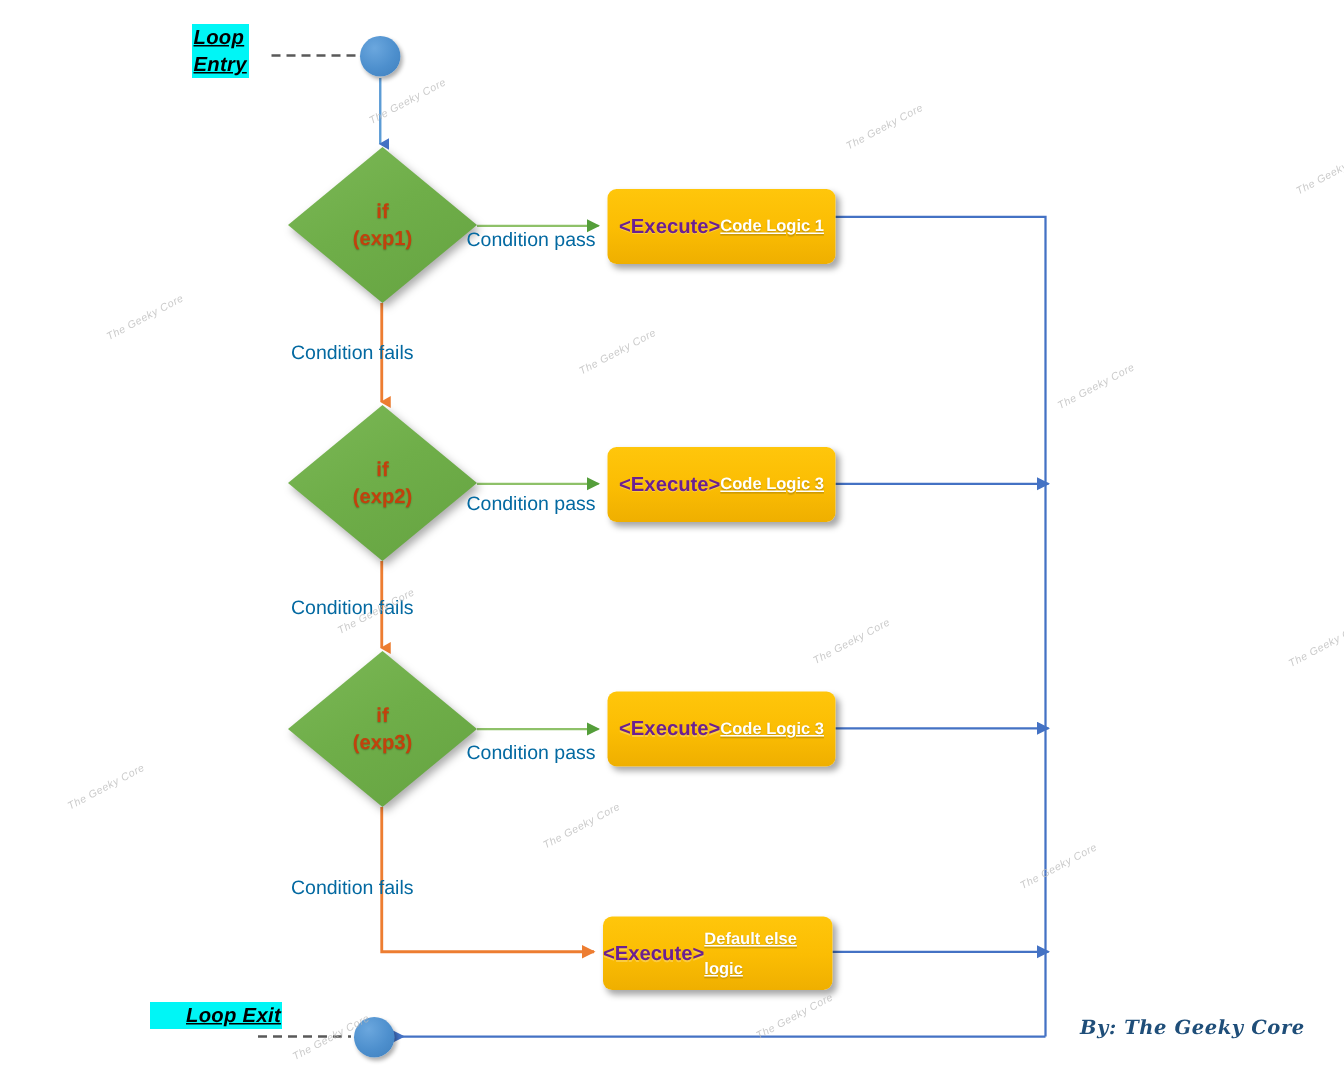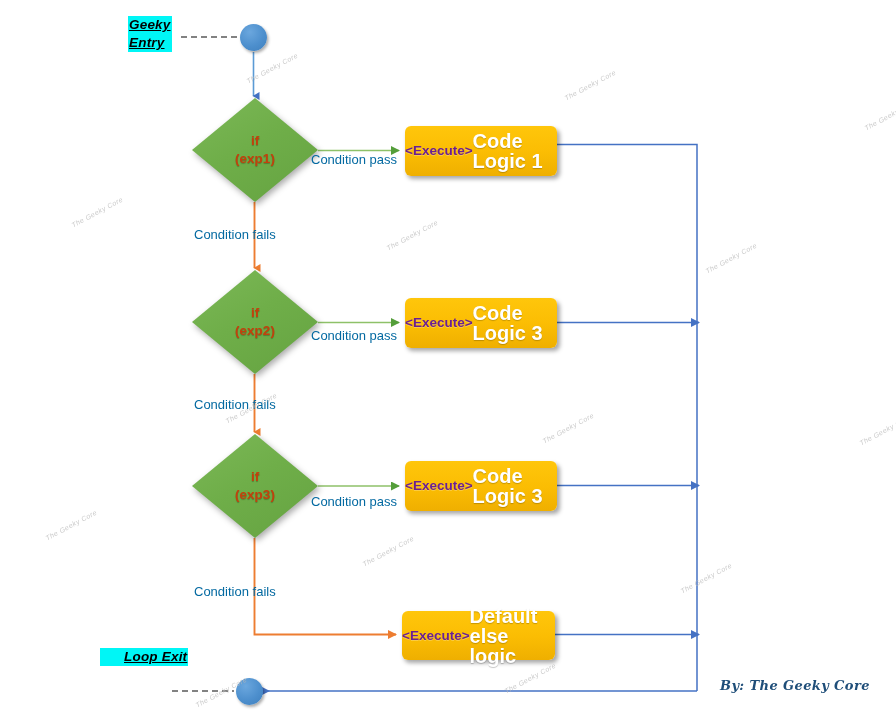--- a/index.html
+++ b/index.html
@@ -33,21 +33,21 @@
     font-style: italic;
     font-weight: bold;
     font-size: 13.5px;
     line-height: 18px;
     text-decoration: underline;
     letter-spacing: 0.2px;
     white-space: pre-line;
     padding: 0 1px;
   }
   #loop-entry-label { left: 128px; top: 16px; }
-  #loop-exit-label  { left: 100px; top: 648px; padding-left: 24px; }
+  #loop-exit-label  { left: 100px; top: 668px; padding-left: 24px; }
 
   
   .node-dot {
     position: absolute;
     width: 27px;
     height: 27px;
     border-radius: 50%;
     background: radial-gradient(circle at 36% 30%, #6ba7de 0%, #4d8fcd 55%, #3f7fbd 100%);
     box-shadow: 1.5px 2px 3px rgba(0,0,0,0.33);
   }
@@ -98,23 +98,24 @@
   .exec-box .exec-kind {
     color: #6b2091;
     font-weight: bold;
     font-size: 13.5px;
     line-height: 18px;
     text-shadow: 0 1px 0 rgba(255,255,255,0.25);
   }
   .exec-box .exec-body {
     color: #ffffff;
     font-weight: bold;
-    font-size: 20px;
+    font-size: 11px;
     line-height: 20px;
     text-shadow: 0 1px 1px rgba(0,0,0,0.22);
+    text-decoration: underline;
   }
   #exec-1 { left: 405px; top: 126px;  width: 152px; height: 50px; }
   #exec-2 { left: 405px; top: 298px;  width: 152px; height: 50px; }
   #exec-3 { left: 405px; top: 461px;  width: 152px; height: 50px; }
   #exec-4 { left: 402px; top: 611px;  width: 153px; height: 49px; }
 
   
   .edge-label {
     position: absolute;
     color: #0369a1;
@@ -200,21 +201,21 @@
     <path d="M557,144.5 L697,144.5 L697,691" fill="none" stroke="#4472c4" stroke-width="1.5"></path>
     <line x1="557" y1="322.5" x2="699" y2="322.5" stroke="#4472c4" stroke-width="1.5" marker-end="url(#arrow-blue-right)"></line>
     <line x1="557" y1="485.5" x2="699" y2="485.5" stroke="#4472c4" stroke-width="1.5" marker-end="url(#arrow-blue-right)"></line>
     <line x1="555" y1="634.5" x2="699" y2="634.5" stroke="#4472c4" stroke-width="1.5" marker-end="url(#arrow-blue-right)"></line>
 
     <line x1="697" y1="691" x2="262" y2="691" stroke="#4472c4" stroke-width="1.5" marker-end="url(#arrow-blue-left)"></line>
 
     <line x1="172" y1="691" x2="234" y2="691" stroke="#595959" stroke-width="1.7" stroke-dasharray="6,4"></line>
   </svg>
 
-  <div class="term-label" id="loop-entry-label">Geeky
+  <div class="term-label" id="loop-entry-label">Loop
 Entry</div>
   <div class="node-dot" id="entry-dot"></div>
 
   <div class="term-label" id="loop-exit-label">Loop Exit</div>
   <div class="node-dot" id="exit-dot"></div>
 
   <div class="diamond" id="diamond-exp1">
     <div class="dshape"></div>
     <div class="dtext">
       <span>if</span>

